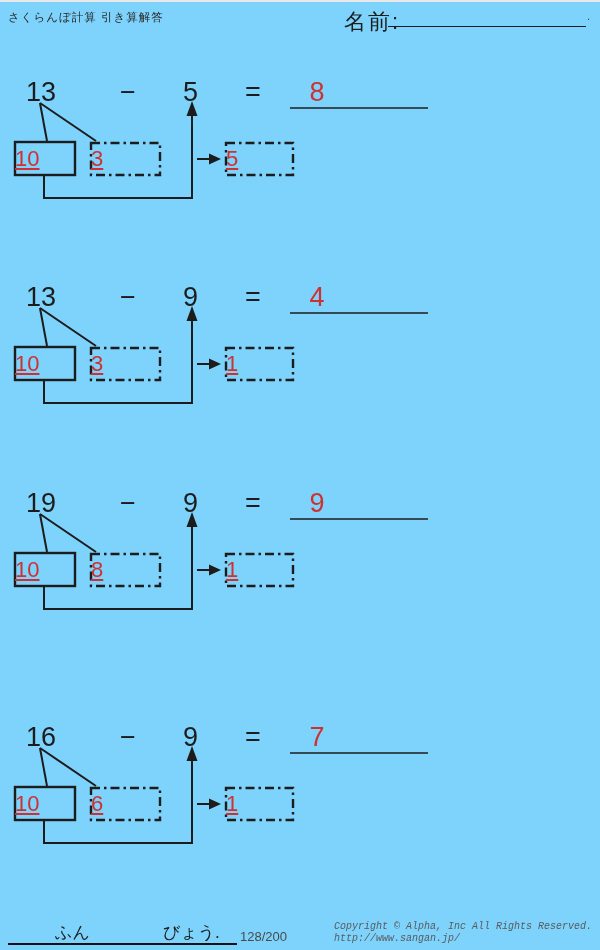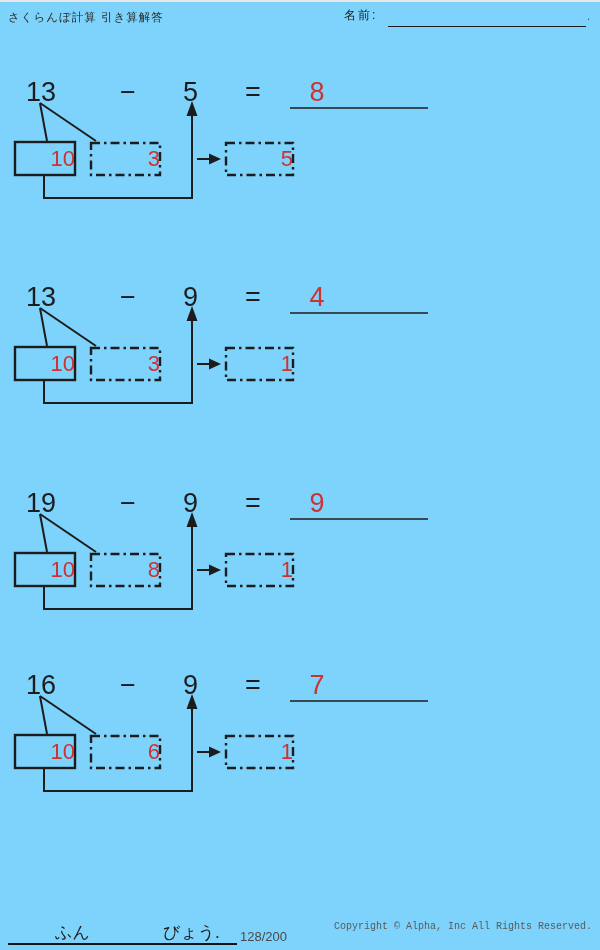--- a/index.html
+++ b/index.html
@@ -2,45 +2,45 @@
 <html style="--answer-red: #cf3131; --ink: #1c1c1c;"><head>
 <meta charset="utf-8">
 <style>
   html,body{margin:0;padding:0;background:#e8e8e8;}
   .page{
     position:relative;width:600px;height:950px;margin:2px auto;background:#7dd3fc;
     font-family:"Liberation Sans","DejaVu Sans",sans-serif;color:var(--ink,#1c1c1c);
     overflow:hidden;
   }
   .doc-title{position:absolute;left:8px;top:8px;font-size:11.5px;letter-spacing:1px;color:#2a2a2a;}
-  .name-label{position:absolute;left:344px;top:5px;font-size:12px;letter-spacing:2px;color:#1c1c1c;}
+  .name-label{position:absolute;left:344px;top:5px;font-size:22px;letter-spacing:2px;color:#1c1c1c;}
   .name-line{position:absolute;left:388px;top:24px;width:198px;border-bottom:1.6px solid #1c1c1c;}
   .name-dot{position:absolute;left:587px;top:8px;font-size:11px;color:#444;}
 
   .problem{position:absolute;left:0;width:460px;height:140px;}
   .wires{position:absolute;left:0;top:0;}
   .ink{stroke:var(--ink,#1c1c1c);stroke-width:2;fill:none;}
   .boxline{stroke-width:2.4;}
   .dash-box{stroke-dasharray:9 4 2.5 4;}
   .head{fill:var(--ink,#1c1c1c);stroke:none;}
   .thin{stroke-width:1.5;}
 
   .eq-num{position:absolute;top:2px;font-size:27px;line-height:1;color:var(--ink,#1c1c1c);}
   .answer{left:292px;width:50px;text-align:center;color:var(--answer-red,#cf3131);}
-  .box-digit{position:absolute;text-align:right;font-size:22px;color:var(--answer-red,#cf3131);}
+  .box-digit{position:absolute;text-align:left;font-size:22px;color:var(--answer-red,#cf3131);text-decoration:underline;}
   .tens{left:15px;top:65px;width:60px;height:33px;line-height:33px;}
   .ones{left:91px;top:66px;width:69px;height:32px;line-height:32px;}
   .partial{left:226px;top:66px;width:67px;height:32px;line-height:32px;}
 
   .time-fun{position:absolute;left:55px;top:919px;font-size:17px;}
   .time-byo{position:absolute;left:163px;top:919px;font-size:17px;font-family:Liberation Serif, serif;}
   .time-line{position:absolute;left:8px;top:941px;width:229px;border-bottom:2px solid #111;}
   .page-num{position:absolute;left:240px;top:927px;font-size:13px;color:#4a4a4a;}
   .copyright{position:absolute;right:8px;top:919px;text-align:left;font-size:10px;line-height:12px;
-    color:#5a5a5a;font-family:"Liberation Mono","DejaVu Sans Mono",monospace;}
+    color:#5a5a5a;font-family:"Liberation Mono","DejaVu Sans Mono",monospace;font-style:italic;}
 </style>
 </head>
 <body>
 
 <div class="page">
 
   <span class="doc-title">さくらんぼ計算 引き算解答</span>
   <span class="name-label">名前:</span>
   <span class="name-line"></span>
   <span class="name-dot">.</span>
@@ -107,21 +107,21 @@
     <span class="eq-num" style="left:26px">19</span>
     <span class="eq-num" style="left:120px">−</span>
     <span class="eq-num" style="left:183px">9</span>
     <span class="eq-num" style="left:245px">=</span>
     <span class="eq-num answer">9</span>
     <span class="box-digit tens">10</span>
     <span class="box-digit ones">8</span>
     <span class="box-digit partial">1</span>
   </div>
 
-  <div class="problem" style="top:668px">
+  <div class="problem" style="top:720px">
     <svg class="wires" width="460" height="140" viewBox="0 0 460 140">
       <line x1="40" y1="26" x2="47" y2="64" class="ink"></line>
       <line x1="40" y1="26" x2="96" y2="64" class="ink"></line>
       <rect x="15" y="65" width="60" height="33" class="ink boxline"></rect>
       <rect x="91" y="66" width="69" height="32" class="ink boxline dash-box"></rect>
       <rect x="226" y="66" width="67" height="32" class="ink boxline dash-box"></rect>
       <path d="M 44 98 L 44 121 L 192 121 L 192 36" class="ink"></path>
       <polygon points="192,24 186.5,39 197.5,39" class="head"></polygon>
       <line x1="197" y1="82" x2="212" y2="82" class="ink"></line>
       <polygon points="221,82 209,76.5 209,87.5" class="head"></polygon>
@@ -136,15 +136,16 @@
     <span class="box-digit ones">6</span>
     <span class="box-digit partial">1</span>
   </div>
 
   <span class="time-fun">ふん</span>
   <span class="time-byo">びょう.</span>
   <div class="time-line"></div>
   <span class="page-num">128/200</span>
   <div class="copyright">
     <div>Copyright ©  Alpha, Inc All Rights Reserved.</div>
+    <div>http://www.sangan.jp/</div>
   </div>
 
 </div>
 
 </body></html>

